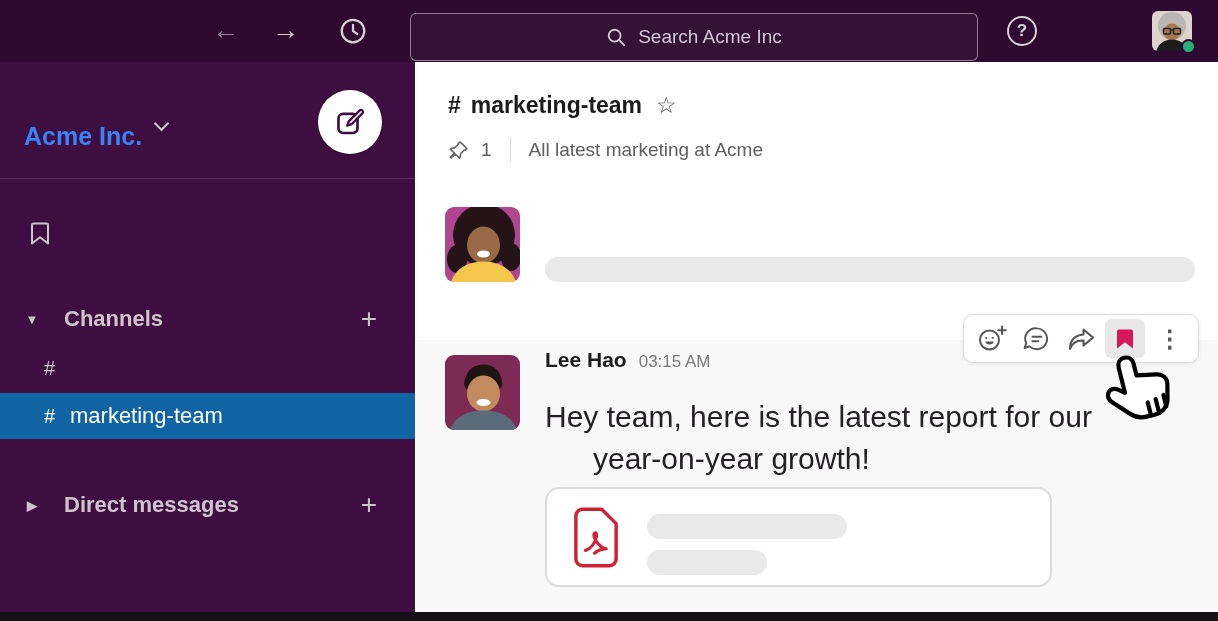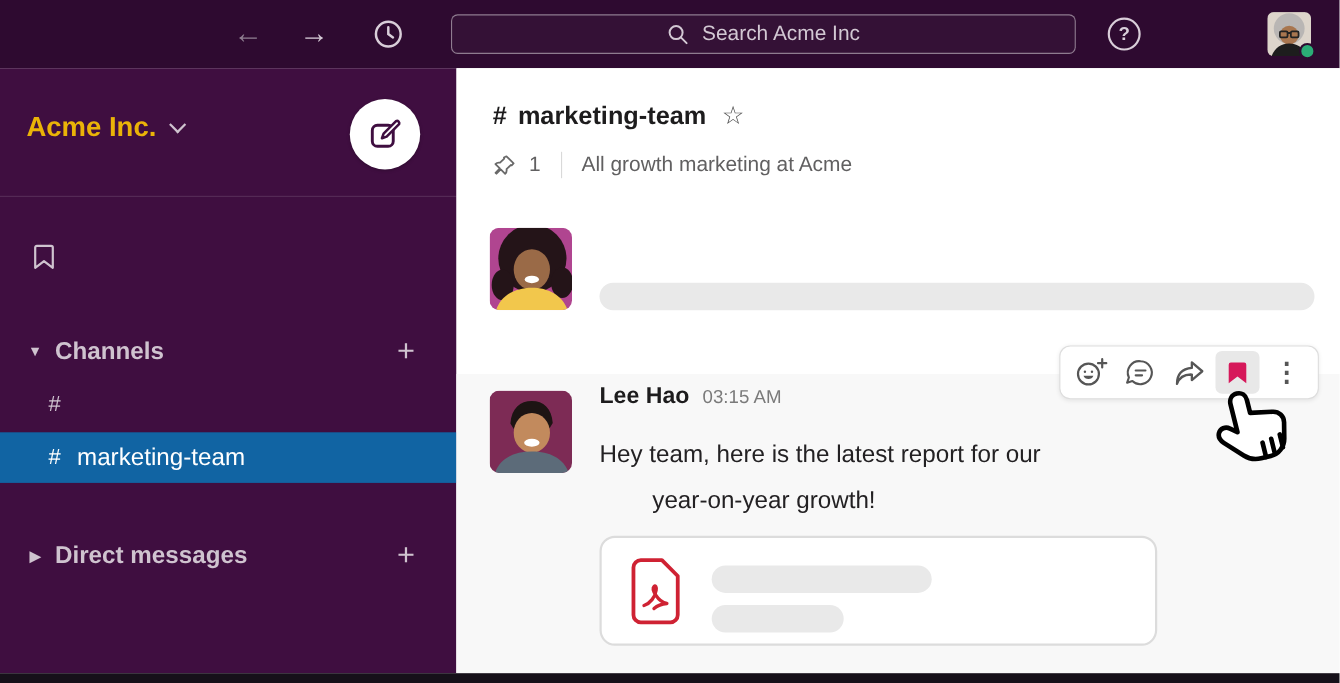--- a/index.html
+++ b/index.html
@@ -8,52 +8,52 @@
     position:relative; width:1218px; height:621px; overflow:hidden;
     font-family:"Liberation Sans", sans-serif; background:#fff;
   }
   
   .topbar { position:absolute; left:0; top:0; width:1218px; height:62px; background:#2e0a30; }
   .nav-arrow { position:absolute; top:13px; font-size:27px; line-height:34px; cursor:default; }
   .nav-back { left:212px; color:#8f7f91; }
   .nav-fwd  { left:272px; color:#d5cad6; }
   .clock-btn { position:absolute; left:338px; top:16px; width:30px; height:30px; }
   .searchbox {
-    position:absolute; left:410px; top:13px; width:568px; height:36px;
+    position:absolute; left:410px; top:13px; width:568px; height:48px;
     border:1px solid rgba(255,255,255,.45); border-radius:6px;
     display:flex; align-items:center; justify-content:center; gap:12px;
     color:#d2c8d3; font-size:19px; background:rgba(255,255,255,.03);
   }
   .help-btn {
     position:absolute; left:1007px; top:16px; width:30px; height:30px;
     border:2px solid #d9ced9; border-radius:50%；
   }
   .help-btn { border-radius:50%; color:#d9ced9; display:flex; align-items:center; justify-content:center;
     font-size:17px; font-weight:bold; }
   .top-avatar { position:absolute; left:1152px; top:11px; width:40px; height:40px; border-radius:6px; overflow:hidden; }
   .presence-dot {
     position:absolute; left:1181px; top:39px; width:15px; height:15px; border-radius:50%;
     background:#2bac76; border:2.5px solid #2e0a30;
   }
   
   .sidebar { position:absolute; left:0; top:62px; width:415px; height:550px; background:#3f0e40; color:#cfc3cf; }
   .ws-row { position:absolute; left:24px; top:40px; display:flex; align-items:center; gap:14px; cursor:default; }
-  .ws-name { color:#eab308; font-size:25px; font-weight:bold; }
+  .ws-name { color:#3b82f6; font-size:25px; font-weight:bold;margin-top:20px; }
   .ws-chevron { width:11px; height:11px; border-right:2.5px solid #cfc3cf; border-bottom:2.5px solid #cfc3cf;
     transform:rotate(45deg); margin-top:-6px; }
   .compose-btn { position:absolute; left:318px; top:28px; width:64px; height:64px; border-radius:50%;
     background:#fff; display:flex; align-items:center; justify-content:center; box-shadow:0 1px 3px rgba(0,0,0,.25); }
   .sb-divider { position:absolute; left:0; top:116px; width:100%; height:1px; background:rgba(255,255,255,.13); }
   .sb-row { position:absolute; left:0; width:100%; height:46px; display:flex; align-items:center; font-size:22px; }
   .saved-row { top:148px; padding-left:28px; gap:18px; }
   .section-row { font-weight:bold; }
   .channels-row { top:234px; }
   .dm-row { top:420px; }
   .tri { width:36px; text-align:center; font-size:13px; color:#cfc3cf; margin-left:14px; }
-  .section-label { flex:1; }
+  .section-label { flex:1; margin-left:14px; }
   .plus-btn { width:36px; font-size:28px; font-weight:normal; color:#cfc3cf; text-align:center; margin-right:28px; }
   .chan-row { height:46px; display:flex; align-items:center; font-size:22px; position:absolute; width:100%; }
   .chan-hash { width:26px; margin-left:44px; font-size:20px; text-align:left; }
   .chan-0 { top:283px; }
   .chan-1 { top:331px; background:#1164a3; color:#fff; }
   
   .main { position:absolute; left:415px; top:62px; width:803px; height:550px; background:#fff; }
   .chan-title-row { position:absolute; left:33px; top:30px; display:flex; align-items:center; gap:10px; }
   .chan-title-hash { font-size:23px; font-weight:bold; color:#1d1c1d; }
   .chan-title { font-size:23px; font-weight:bold; color:#1d1c1d; }
@@ -66,21 +66,21 @@
   .zoe-avatar { left:30px; top:145px; }
   .msg-head { position:absolute; display:flex; align-items:baseline; gap:12px; }
   .zoe-head { left:130px; top:153px; }
   .msg-author { font-size:21px; font-weight:bold; color:#1d1c1d; }
   .msg-time { font-size:17px; color:#7a7a7a; }
   .skel-bar { background:#e9e9e9; border-radius:13px; height:25px; }
   .zoe-skel { position:absolute; left:130px; top:195px; width:650px; }
   .hover-band { position:absolute; left:0; top:278px; width:803px; height:272px; background:#f8f8f8; }
   .lee-avatar { left:30px; top:293px; }
   .lee-head { left:130px; top:286px; }
-  .msg-line { position:absolute; left:130px; font-size:22px; color:#232123; }
+  .msg-line { position:absolute; left:130px; font-size:30px; color:#232123; }
   .lee-line1 { top:338px; }
   .lee-line2 { top:380px;margin-left:48px; }
   
   .attach-card { position:absolute; left:130px; top:425px; width:507px; height:100px; background:#fff;
     border:2px solid #dcdcdc; border-radius:14px; }
   .pdf-icon { position:absolute; left:26px; top:17px; }
   .attach-bar1 { position:absolute; left:100px; top:25px; width:200px; }
   .attach-bar2 { position:absolute; left:100px; top:61px; width:120px; }
   
   .hover-toolbar { position:absolute; left:548px; top:252px; width:236px; height:49px; background:#fff;
@@ -177,21 +177,21 @@
       <span class="chan-title-hash">#</span>
       <span class="chan-title">marketing-team</span>
       <span class="chan-star">☆</span>
     </div>
     <div class="chan-meta-row">
       <svg width="21" height="21" viewBox="0 0 22 22" fill="none" stroke="#696969" stroke-width="1.7" stroke-linejoin="round">
         <path d="M13 2.2 l6.8 6.8 -1.8 1.8 -0.9 -0.3 -4 4 c0.3 1.9 -0.2 3.4 -1.3 4.4 l-4.2 -4.2 -4.1 4.1 -0.9 -0.9 4.1 -4.1 -4.2 -4.2 c1 -1.1 2.5 -1.6 4.4 -1.3 l4 -4 -0.3 -0.9 z"></path>
       </svg>
       <span>1</span>
       <span class="meta-divider"></span>
-      <span>All growth marketing at Acme</span>
+      <span>All latest marketing at Acme</span>
     </div>
 
     <div class="msg-avatar zoe-avatar">
       <svg width="75" height="75" viewBox="0 0 75 75">
         <rect width="75" height="75" fill="#b04590"></rect>
         <circle cx="39" cy="28" r="31" fill="#241418"></circle>
         <ellipse cx="12" cy="52" rx="10" ry="14" fill="#241418"></ellipse>
         <ellipse cx="66" cy="50" rx="10" ry="14" fill="#241418"></ellipse>
         <ellipse cx="38.5" cy="38" rx="16.5" ry="18.5" fill="#9a6a47"></ellipse>
         <ellipse cx="38.5" cy="47" rx="6.5" ry="3.4" fill="#fff"></ellipse>

